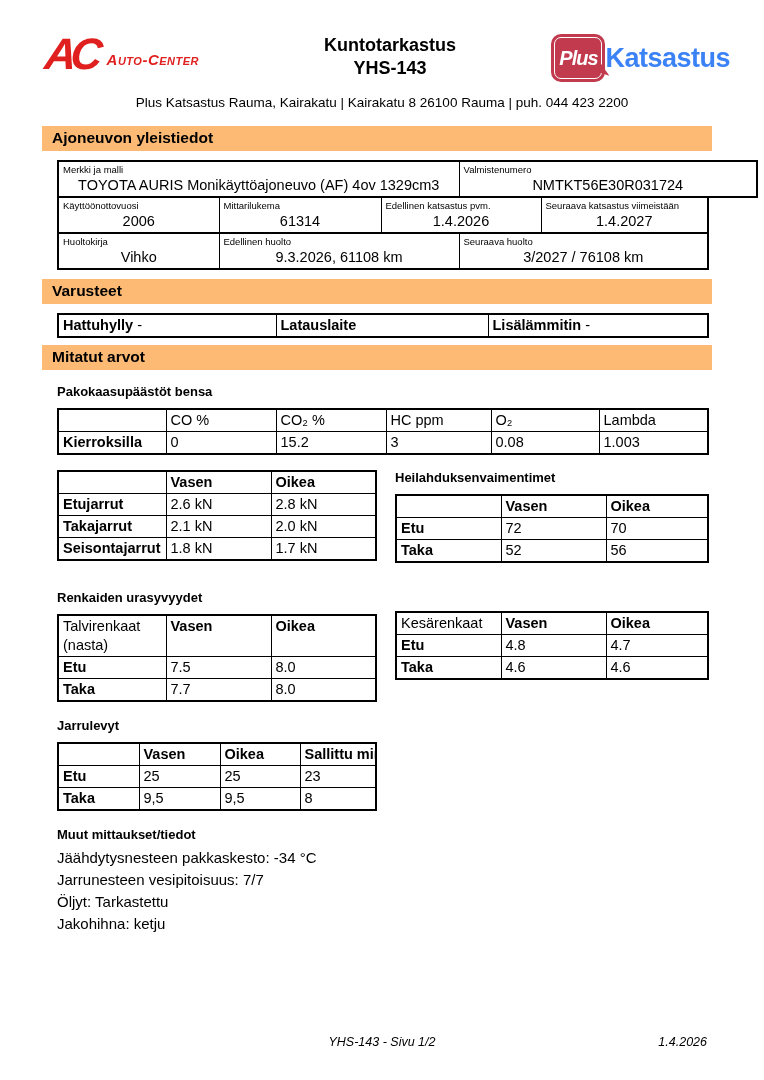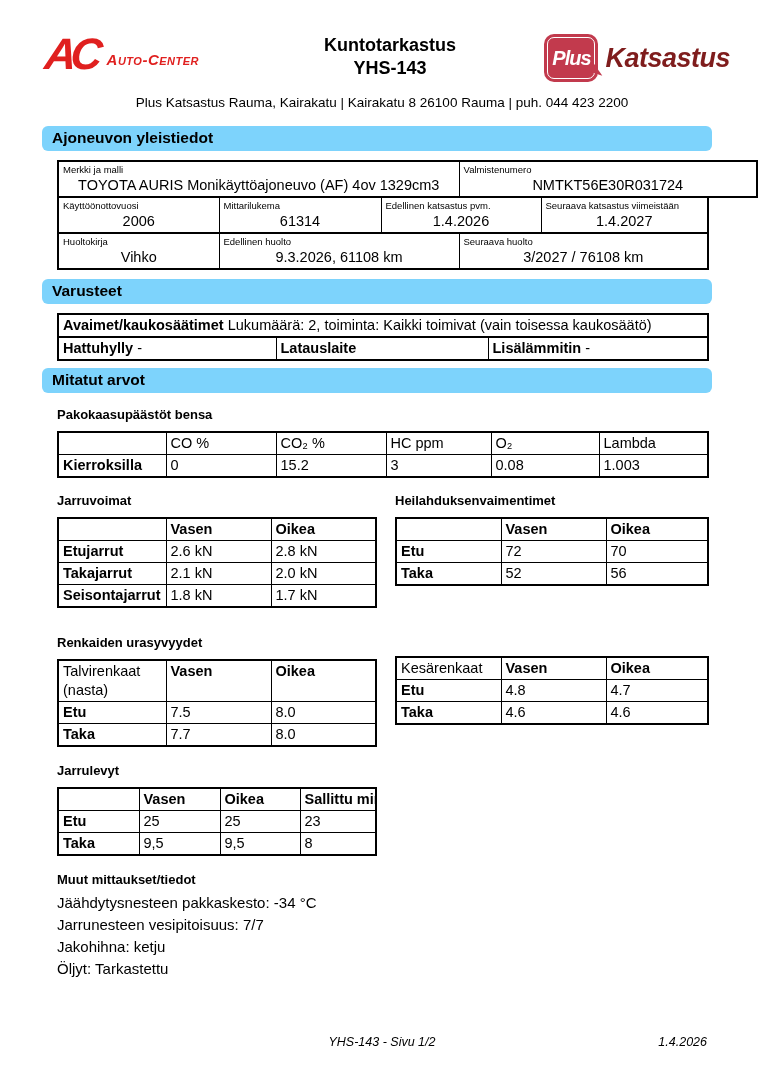--- a/index.html
+++ b/index.html
@@ -12,26 +12,26 @@
   .ac-logo { width:200px; padding-top:4px; color:#e0201f; }
   .ac-row { display:flex; align-items:center; }
   .ac-mono { font-size:44px; font-weight:bold; font-style:italic; letter-spacing:-6px; line-height:40px; transform:skewX(-6deg); }
   .ac-text { font-size:15px; font-weight:bold; font-style:italic; font-variant:small-caps; letter-spacing:0.5px; margin-left:10px; margin-top:10px; white-space:nowrap; }
   .title-block { text-align:center; font-weight:bold; font-size:18px; line-height:23px; padding-top:4px; }
   .plus-logo { width:195px; display:flex; align-items:center; justify-content:flex-end; padding-top:4px; }
   .plus-badge { position:relative; width:54px; height:48px; background:#c23a4d; border-radius:10px; display:flex; align-items:center; justify-content:center; }
   .plus-badge .inner { position:absolute; inset:3px; border:1.5px solid #fff; border-radius:7px; }
   .plus-badge .word { position:relative; color:#fff; font-weight:bold; font-style:italic; font-size:20px; letter-spacing:-1px; }
   .plus-tail { position:absolute; right:-6px; bottom:8px; width:0; height:0; border-top:9px solid transparent; border-left:12px solid #c23a4d; transform:rotate(18deg); }
-  .katsastus { color:#7f1d1d; font-weight:bold; font-size:27px; letter-spacing:-0.5px; margin-left:7px;font-style:italic; }
+  .katsastus { color:#3b82f6; font-weight:bold; font-size:27px; letter-spacing:-0.5px; margin-left:0; }
 
   .address { text-align:center; font-size:13.5px; margin-top:13px; }
 
   
-  .secbar { margin:0 52px 0 42px; background:#7dd3fc; font-weight:bold; font-size:15.5px; padding:3px 0 4px 10px;border-radius:6px; }
+  .secbar { margin:0 52px 0 42px; background:#fdba74; font-weight:bold; font-size:15.5px; padding:3px 0 4px 10px; }
   .secbar.s1 { margin-top:16px; }
   .secbar.s2 { margin-top:9px; }
   .secbar.s3 { margin-top:7px; }
 
   
   table { border-collapse:collapse; table-layout:fixed; }
   .vrow, .tbl { border:2px solid #000; }
   td { border:1px solid #000; padding:1px 4px; font-size:14.5px; line-height:19px; vertical-align:top; overflow:hidden; white-space:nowrap; }
   .stack { margin-left:57px; }
   .stack + .stack { margin-top:-2px; }
@@ -138,31 +138,20 @@
     </tr>
   </tbody>
     </table>
 
   <div class="secbar s2">Varusteet</div>
   <div class="gap9"></div>
 
   <table class="vrow stack" style="width:650px">
     <tbody>
         <tr>
-      <td style="width:650px">
-        <span class="b">Avaimet/kaukosäätimet</span>
-        <span> </span>
-        <span>Lukumäärä: 2, toiminta: Kaikki toimivat (vain toisessa kaukosäätö)</span>
-      </td>
-    </tr>
-  </tbody>
-    </table>
-  <table class="vrow stack" style="width:650px">
-    <tbody>
-        <tr>
       <td style="width:218px">
         <span class="b">Hattuhylly</span>
         <span> </span>
         <span>-</span>
       </td>
       <td style="width:212px">
         <span class="b">Latauslaite</span>
         <span> </span>
         <span></span>
       </td>
@@ -194,21 +183,20 @@
       <td>15.2</td>
       <td>3</td>
       <td>0.08</td>
       <td>1.003</td>
     </tr>
   </tbody>
     </table>
 
   <div class="cols" style="margin-top:15px">
     <div class="colL">
-      <div class="minihead lblrow">Jarruvoimat</div>
       <table class="tbl" style="width:318px">
         <tbody>
             <tr>
           <td style="width:108px"></td>
           <td class="b" style="width:105px">Vasen</td>
           <td class="b" style="width:105px">Oikea</td>
         </tr>
         <tr>
           <td class="b">Etujarrut</td>
           <td>2.6 kN</td>
@@ -318,22 +306,22 @@
       <td>9,5</td>
       <td>8</td>
     </tr>
   </tbody>
     </table>
 
   <div class="minihead muut-label">Muut mittaukset/tiedot</div>
   <div class="muut-lines">
     <div>Jäähdytysnesteen pakkaskesto: -34 °C</div>
     <div>Jarrunesteen vesipitoisuus: 7/7</div>
+    <div>Öljyt: Tarkastettu</div>
     <div>Jakohihna: ketju</div>
-    <div>Öljyt: Tarkastettu</div>
   </div>
 
   <div class="footer">
     <span class="fc">YHS-143 - Sivu 1/2</span>
     <span class="fr">1.4.2026</span>
   </div>
 
 </div>
 
 </body></html>

